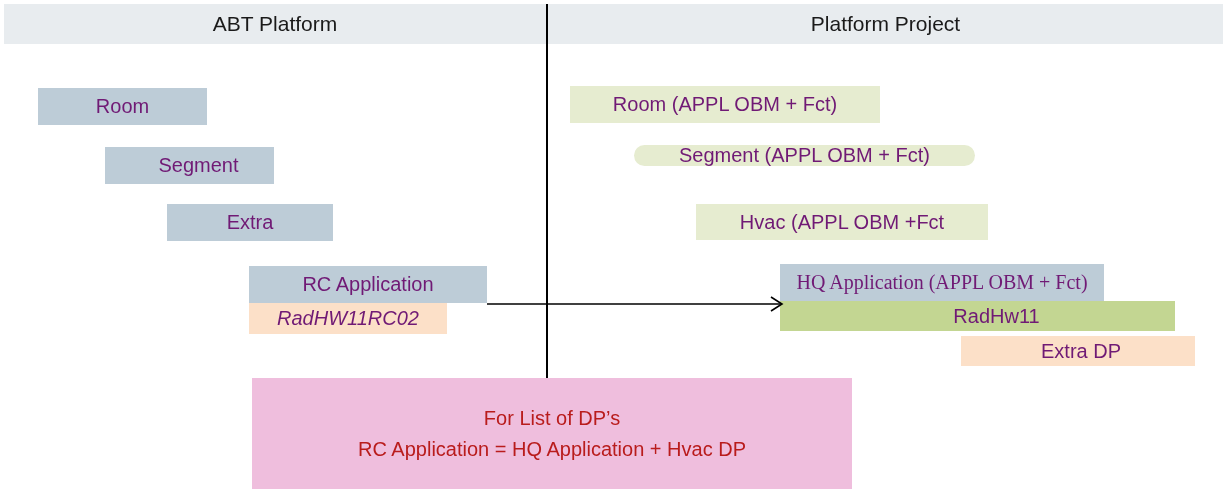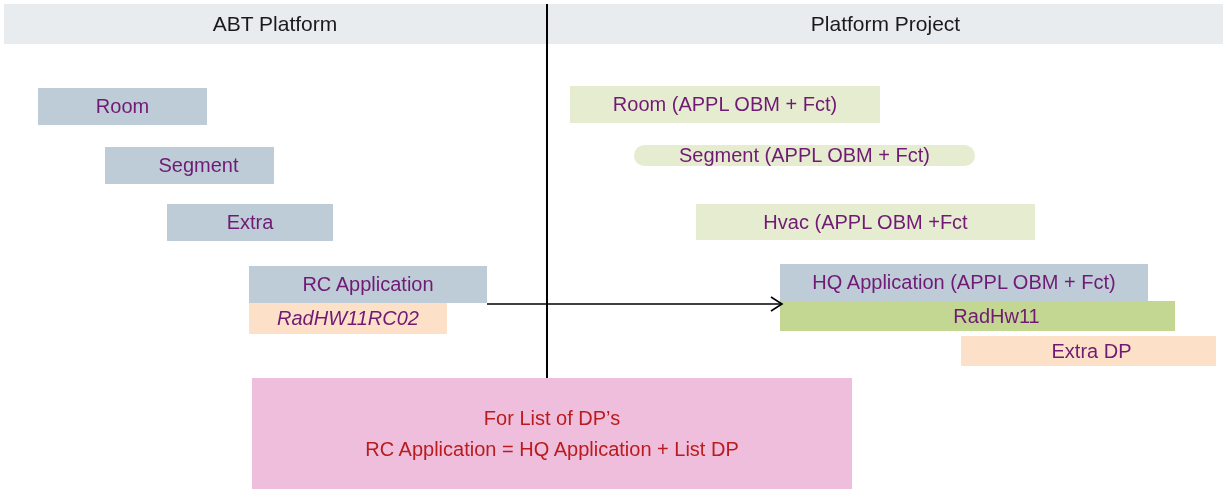--- a/index.html
+++ b/index.html
@@ -111,33 +111,33 @@
   <div class="node fill-blue" style="left:167px; top:204px; width:166px; height:37px;">Extra</div>
 
   <div class="node fill-blue" style="left:249px; top:266px; width:238px; height:37px;">RC Application</div>
 
   <div class="node fill-orange" style="left:249px; top:303px; width:198px; height:31px;font-style:italic;">RadHW11RC02</div>
 
   <div class="node fill-green" style="left:570px; top:86px; width:310px; height:37px;">Room (APPL OBM + Fct)</div>
 
   <div class="node fill-green" style="left:634px; top:145px; width:341px; height:21px;border-radius:13px;">Segment (APPL OBM + Fct)</div>
 
-  <div class="node fill-green" style="left:696px; top:204px; width:339px; height:36px;">Hvac (APPL OBM +Fct</div>
+  <div class="node fill-green" style="left:696px; top:204px; width:292px; height:36px;">Hvac (APPL OBM +Fct</div>
 
-  <div class="node fill-blue" style="left:780px; top:264px; width:368px; height:37px;">HQ Application  (APPL OBM + Fct)</div>
+  <div class="node fill-blue" style="left:780px; top:264px; width:324px; height:37px;font-family:Liberation Serif, serif;">HQ Application  (APPL OBM + Fct)</div>
 
   <div class="node fill-olive" style="left:780px; top:301px; width:395px; height:30px;">RadHw11</div>
 
-  <div class="node fill-orange" style="left:961px; top:336px; width:255px; height:30px;padding-left:12px;">Extra DP</div>
+  <div class="node fill-orange" style="left:961px; top:336px; width:234px; height:30px;padding-left:12px;">Extra DP</div>
 
   <div class="arrow-wrap">
     <svg width="297" height="24" viewBox="0 0 297 24">
       <line x1="0" y1="12" x2="294" y2="12" stroke="#000000" stroke-width="1.6"></line>
       <polyline points="284,5 295,12 284,19" fill="none" stroke="#000000" stroke-width="1.6"></polyline>
     </svg>
   </div>
 
   <div class="note-box" style="left:252px; top:378px; width:600px; height:111px;">
     <div>For List of DP’s</div>
-    <div>RC Application  =  HQ Application  +  List DP</div>
+    <div>RC Application  =  HQ Application  +  Hvac DP</div>
   </div>
 
 </div>
 
 </body></html>

